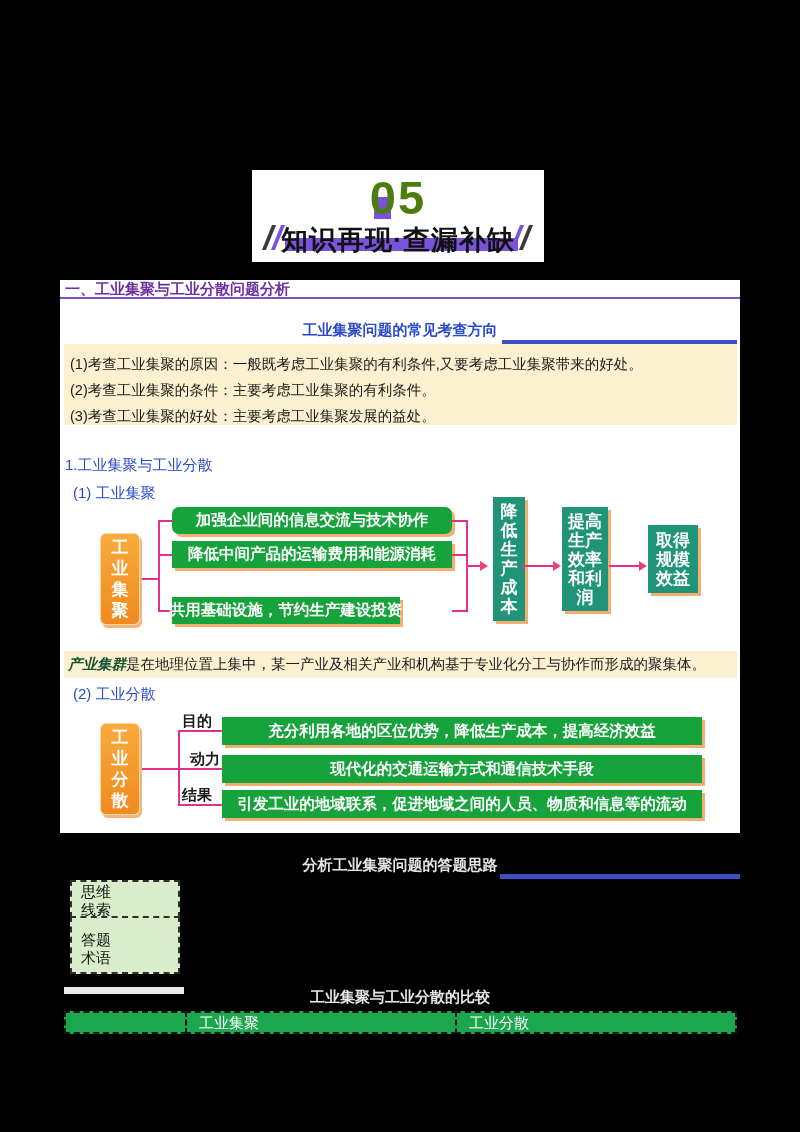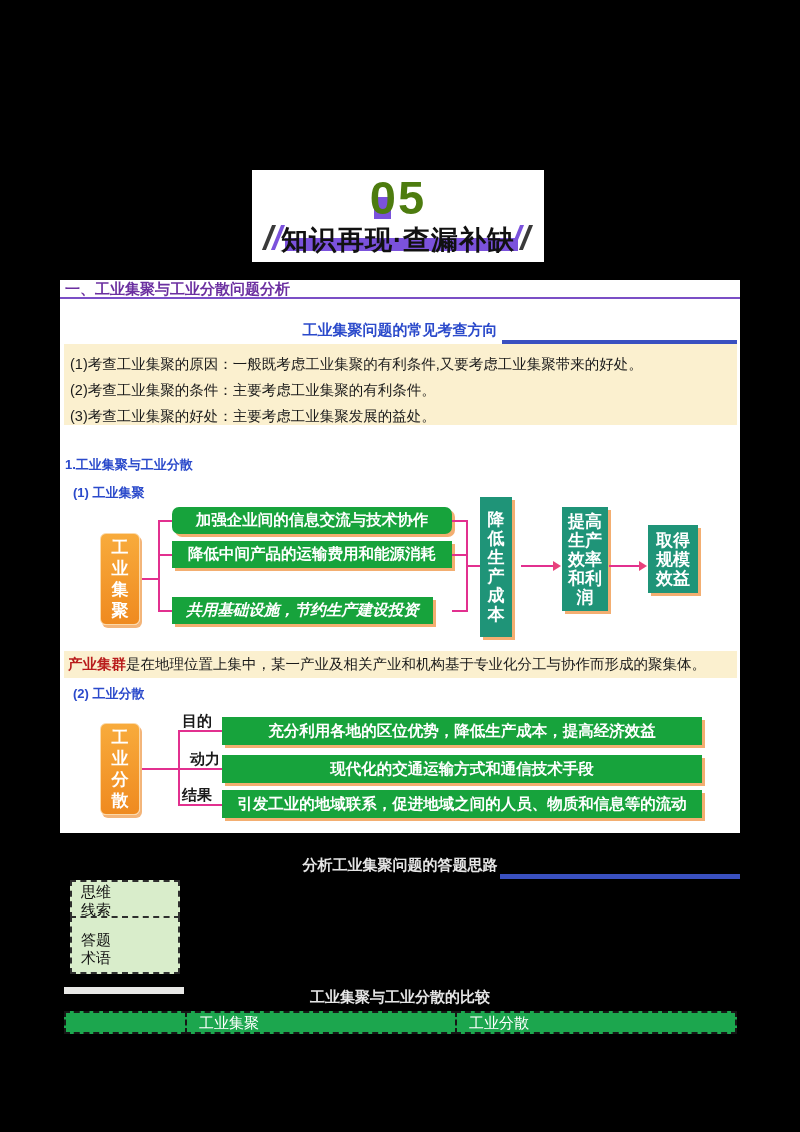--- a/index.html
+++ b/index.html
@@ -56,21 +56,21 @@
     text-align: center; font-size: 15px; font-weight: bold; color: #2b4acb;
   }
   .blue-bar-right { position: absolute; left: 442px; top: 60px; width: 235px; height: 5px; background: #3a50c0; }
 
   .cream-box {
     position: absolute; left: 4px; top: 64px; width: 673px; height: 81px;
     background: #fbf0cf; padding: 7px 6px 0 6px;
   }
   .cream-box .line { font-size: 14.5px; color: #1a1a1a; line-height: 26px; white-space: nowrap; }
 
-  .blue-sub { position: absolute; font-size: 13px; font-weight: bold; color: #2b4acb; }
+  .blue-sub { position: absolute; font-size: 15px; font-weight: normal; color: #2b4acb; }
 
   
   .obox {
     position: absolute; width: 40px;
     background: linear-gradient(180deg,#f8ab3c,#ef8a1f);
     border: 1px solid #fcd9a8; border-radius: 6px;
     box-shadow: 2px 3px 0 #f3b57a;
     color: #fff; font-weight: bold; font-size: 17px; line-height: 21px;
     text-align: center; word-break: break-all;
     display: flex; align-items: center; justify-content: center;
@@ -96,21 +96,21 @@
     border-top: 5px solid transparent; border-bottom: 5px solid transparent;
     border-left: 8px solid #e8427c;
   }
   .branch-label { position: absolute; font-size: 15px; font-weight: bold; color: #1a1a1a; }
 
   .cream-line {
     position: absolute; left: 4px; top: 371px; width: 673px; height: 27px;
     background: #fbf0cf; font-size: 14.5px; line-height: 27px; color: #1a1a1a;
     padding-left: 4px; white-space: nowrap;
   }
-  .cream-line b { color: #b91c1c; }
+  .cream-line b { color: #14532d; font-style: italic; }
 
   
   .mid-heading, .bottom-heading {
     left: 0; width: 800px; text-align: center;
     font-size: 15px; font-weight: bold; color: #e5e5e5;
   }
   .mid-heading { top: 856px; }
   .mid-bar { left: 500px; top: 874px; width: 240px; height: 5px; background: #3a50c0; }
   .bottom-heading { top: 988px; }
 
@@ -172,30 +172,30 @@
     </div>
 
     <div class="pline" style="left:82px; top:68px; width:16px; height:2px;"></div>
     <div class="pline" style="left:98px; top:10px; width:2px; height:92px;"></div>
     <div class="pline" style="left:100px; top:10px; width:12px; height:2px;"></div>
     <div class="pline" style="left:100px; top:44px; width:12px; height:2px;"></div>
     <div class="pline" style="left:100px; top:100px; width:12px; height:2px;"></div>
 
     <div class="gbox" style="left:112px; top:-3px; width:280px; height:27px;border-radius:7px;">加强企业间的信息交流与技术协作</div>
     <div class="gbox" style="left:112px; top:31px; width:280px; height:27px;">降低中间产品的运输费用和能源消耗</div>
-    <div class="gbox" style="left:112px; top:87px; width:261px; height:27px;font-style:italic;">共用基础设施，节约生产建设投资</div>
+    <div class="gbox" style="left:112px; top:87px; width:228px; height:27px;">共用基础设施，节约生产建设投资</div>
 
     <div class="pline" style="left:392px; top:10px; width:14px; height:2px;"></div>
     <div class="pline" style="left:392px; top:44px; width:14px; height:2px;"></div>
     <div class="pline" style="left:392px; top:100px; width:14px; height:2px;"></div>
     <div class="pline" style="left:406px; top:10px; width:2px; height:92px;"></div>
     <div class="pline" style="left:408px; top:55px; width:14px; height:2px;"></div>
     <div class="arrowhead" style="left:420px; top:51px;"></div>
 
-    <div class="tbox" style="left:420px; top:-13px; width:32px; height:140px;justify-content:center;">
+    <div class="tbox" style="left:433px; top:-13px; width:32px; height:124px;justify-content:center;">
       <div style="width:18px;">降低生产成本</div>
     </div>
     <div class="pline" style="left:461px; top:55px; width:33px; height:2px;"></div>
     <div class="arrowhead" style="left:493px; top:51px;"></div>
     <div class="tbox" style="left:502px; top:-3px; width:46px; height:104px;">
       <div style="width:36px;">提高生产效率和利润</div>
     </div>
     <div class="pline" style="left:549px; top:55px; width:31px; height:2px;"></div>
     <div class="arrowhead" style="left:579px; top:51px;"></div>
     <div class="tbox" style="left:588px; top:15px; width:50px; height:68px;">

